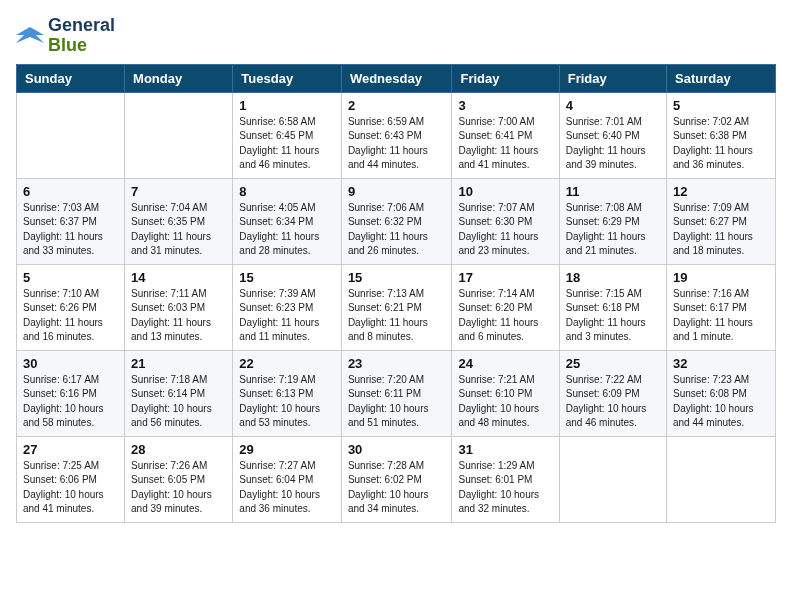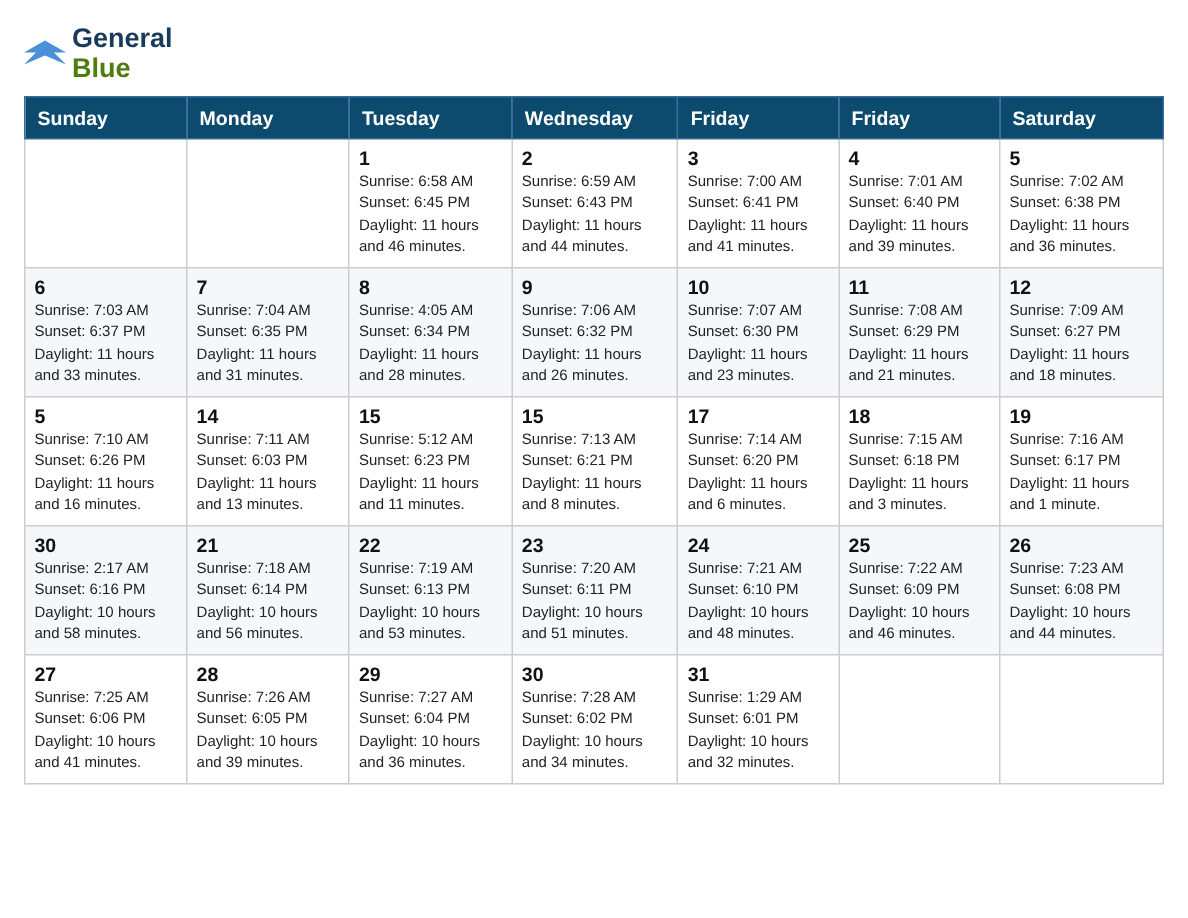--- a/index.html
+++ b/index.html
@@ -207,21 +207,21 @@
 Daylight: 11 hours and 16 minutes.</div>
         </td>
         <td>
           <span class="day-num">14</span>
           <div class="day-info">Sunrise: 7:11 AM
 Sunset: 6:03 PM
 Daylight: 11 hours and 13 minutes.</div>
         </td>
         <td>
           <span class="day-num">15</span>
-          <div class="day-info">Sunrise: 5:12 AM
+          <div class="day-info">Sunrise: 7:39 AM
 Sunset: 6:23 PM
 Daylight: 11 hours and 11 minutes.</div>
         </td>
         <td>
           <span class="day-num">15</span>
           <div class="day-info">Sunrise: 7:13 AM
 Sunset: 6:21 PM
 Daylight: 11 hours and 8 minutes.</div>
         </td>
         <td>
@@ -239,21 +239,21 @@
         <td>
           <span class="day-num">19</span>
           <div class="day-info">Sunrise: 7:16 AM
 Sunset: 6:17 PM
 Daylight: 11 hours and 1 minute.</div>
         </td>
       </tr>
       <tr>
         <td>
           <span class="day-num">30</span>
-          <div class="day-info">Sunrise: 2:17 AM
+          <div class="day-info">Sunrise: 6:17 AM
 Sunset: 6:16 PM
 Daylight: 10 hours and 58 minutes.</div>
         </td>
         <td>
           <span class="day-num">21</span>
           <div class="day-info">Sunrise: 7:18 AM
 Sunset: 6:14 PM
 Daylight: 10 hours and 56 minutes.</div>
         </td>
         <td>
@@ -274,21 +274,21 @@
 Sunset: 6:10 PM
 Daylight: 10 hours and 48 minutes.</div>
         </td>
         <td>
           <span class="day-num">25</span>
           <div class="day-info">Sunrise: 7:22 AM
 Sunset: 6:09 PM
 Daylight: 10 hours and 46 minutes.</div>
         </td>
         <td>
-          <span class="day-num">26</span>
+          <span class="day-num">32</span>
           <div class="day-info">Sunrise: 7:23 AM
 Sunset: 6:08 PM
 Daylight: 10 hours and 44 minutes.</div>
         </td>
       </tr>
       <tr>
         <td>
           <span class="day-num">27</span>
           <div class="day-info">Sunrise: 7:25 AM
 Sunset: 6:06 PM

